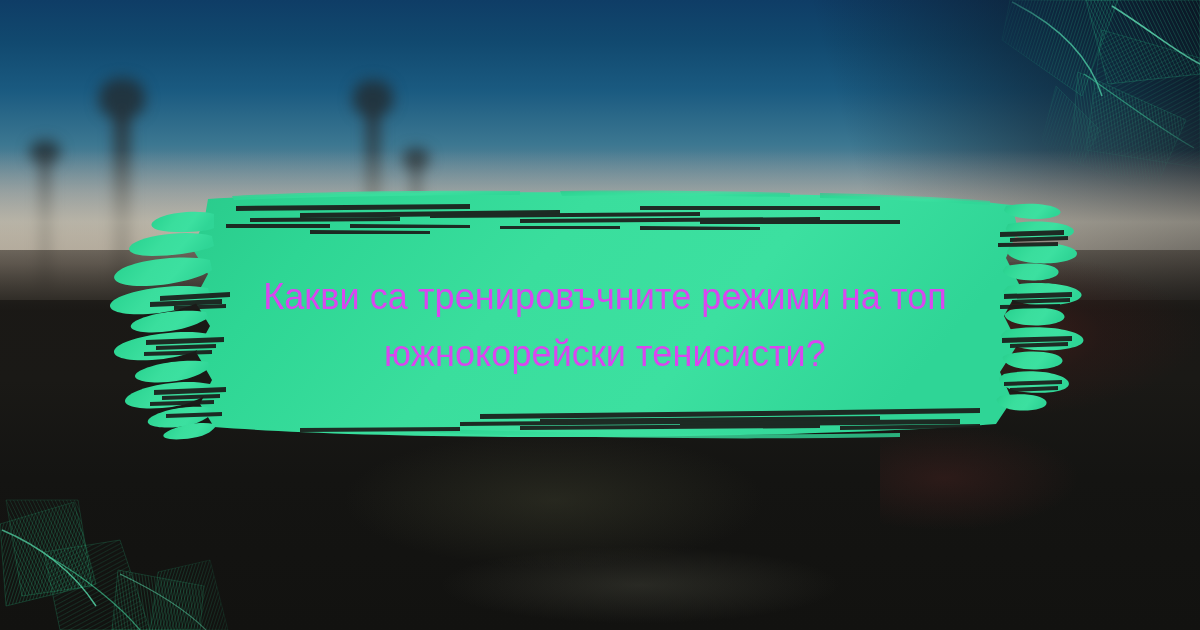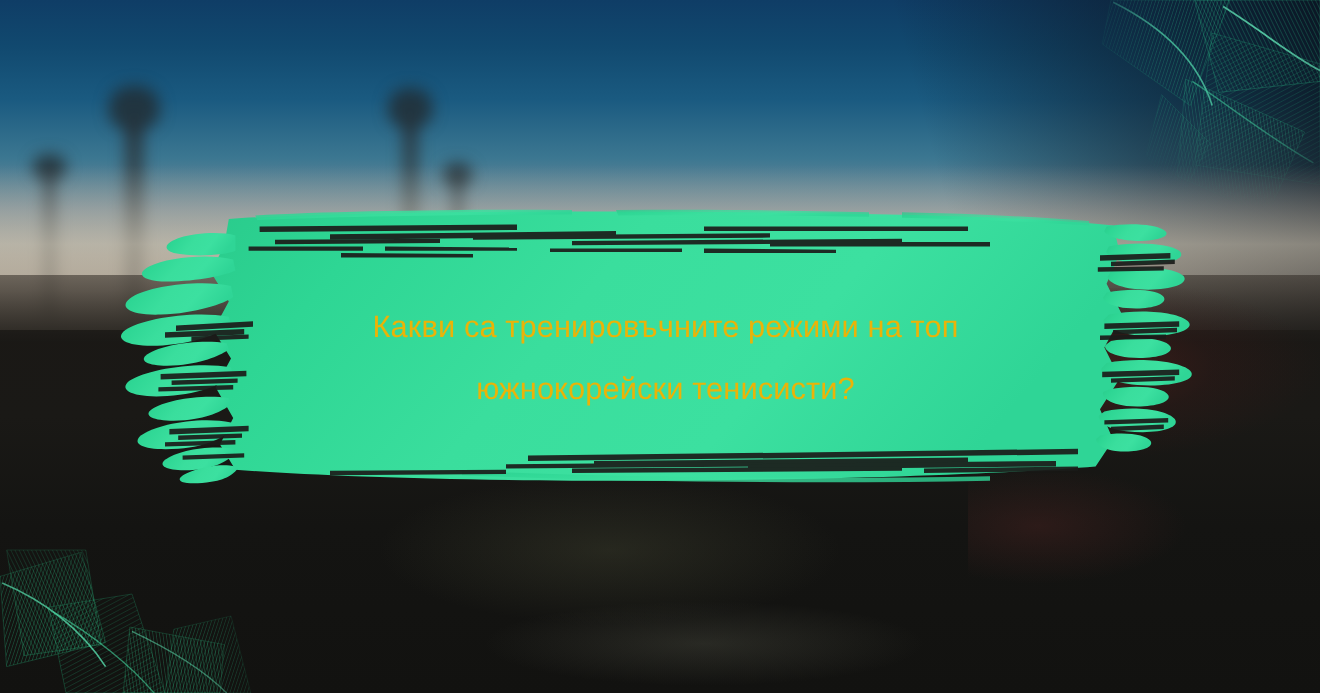--- a/index.html
+++ b/index.html
@@ -86,23 +86,23 @@
   .brush-wrap {
     position:absolute; left:0; top:0; width:1200px; height:630px;
   }
 
   
   .headline {
     position:absolute;
     left:170px; top:268px;
     width:870px;
     text-align:center;
-    color:#eab308;
+    color:#d946ef;
     font-family:"Liberation Sans", sans-serif;
-    font-size:28px;
+    font-size:36px;
     font-weight:400;
     line-height:57px;
     letter-spacing:.1px;
     white-space:pre-line;
   }
 </style>
 </head>
 <body>
 
 <div id="stage">

